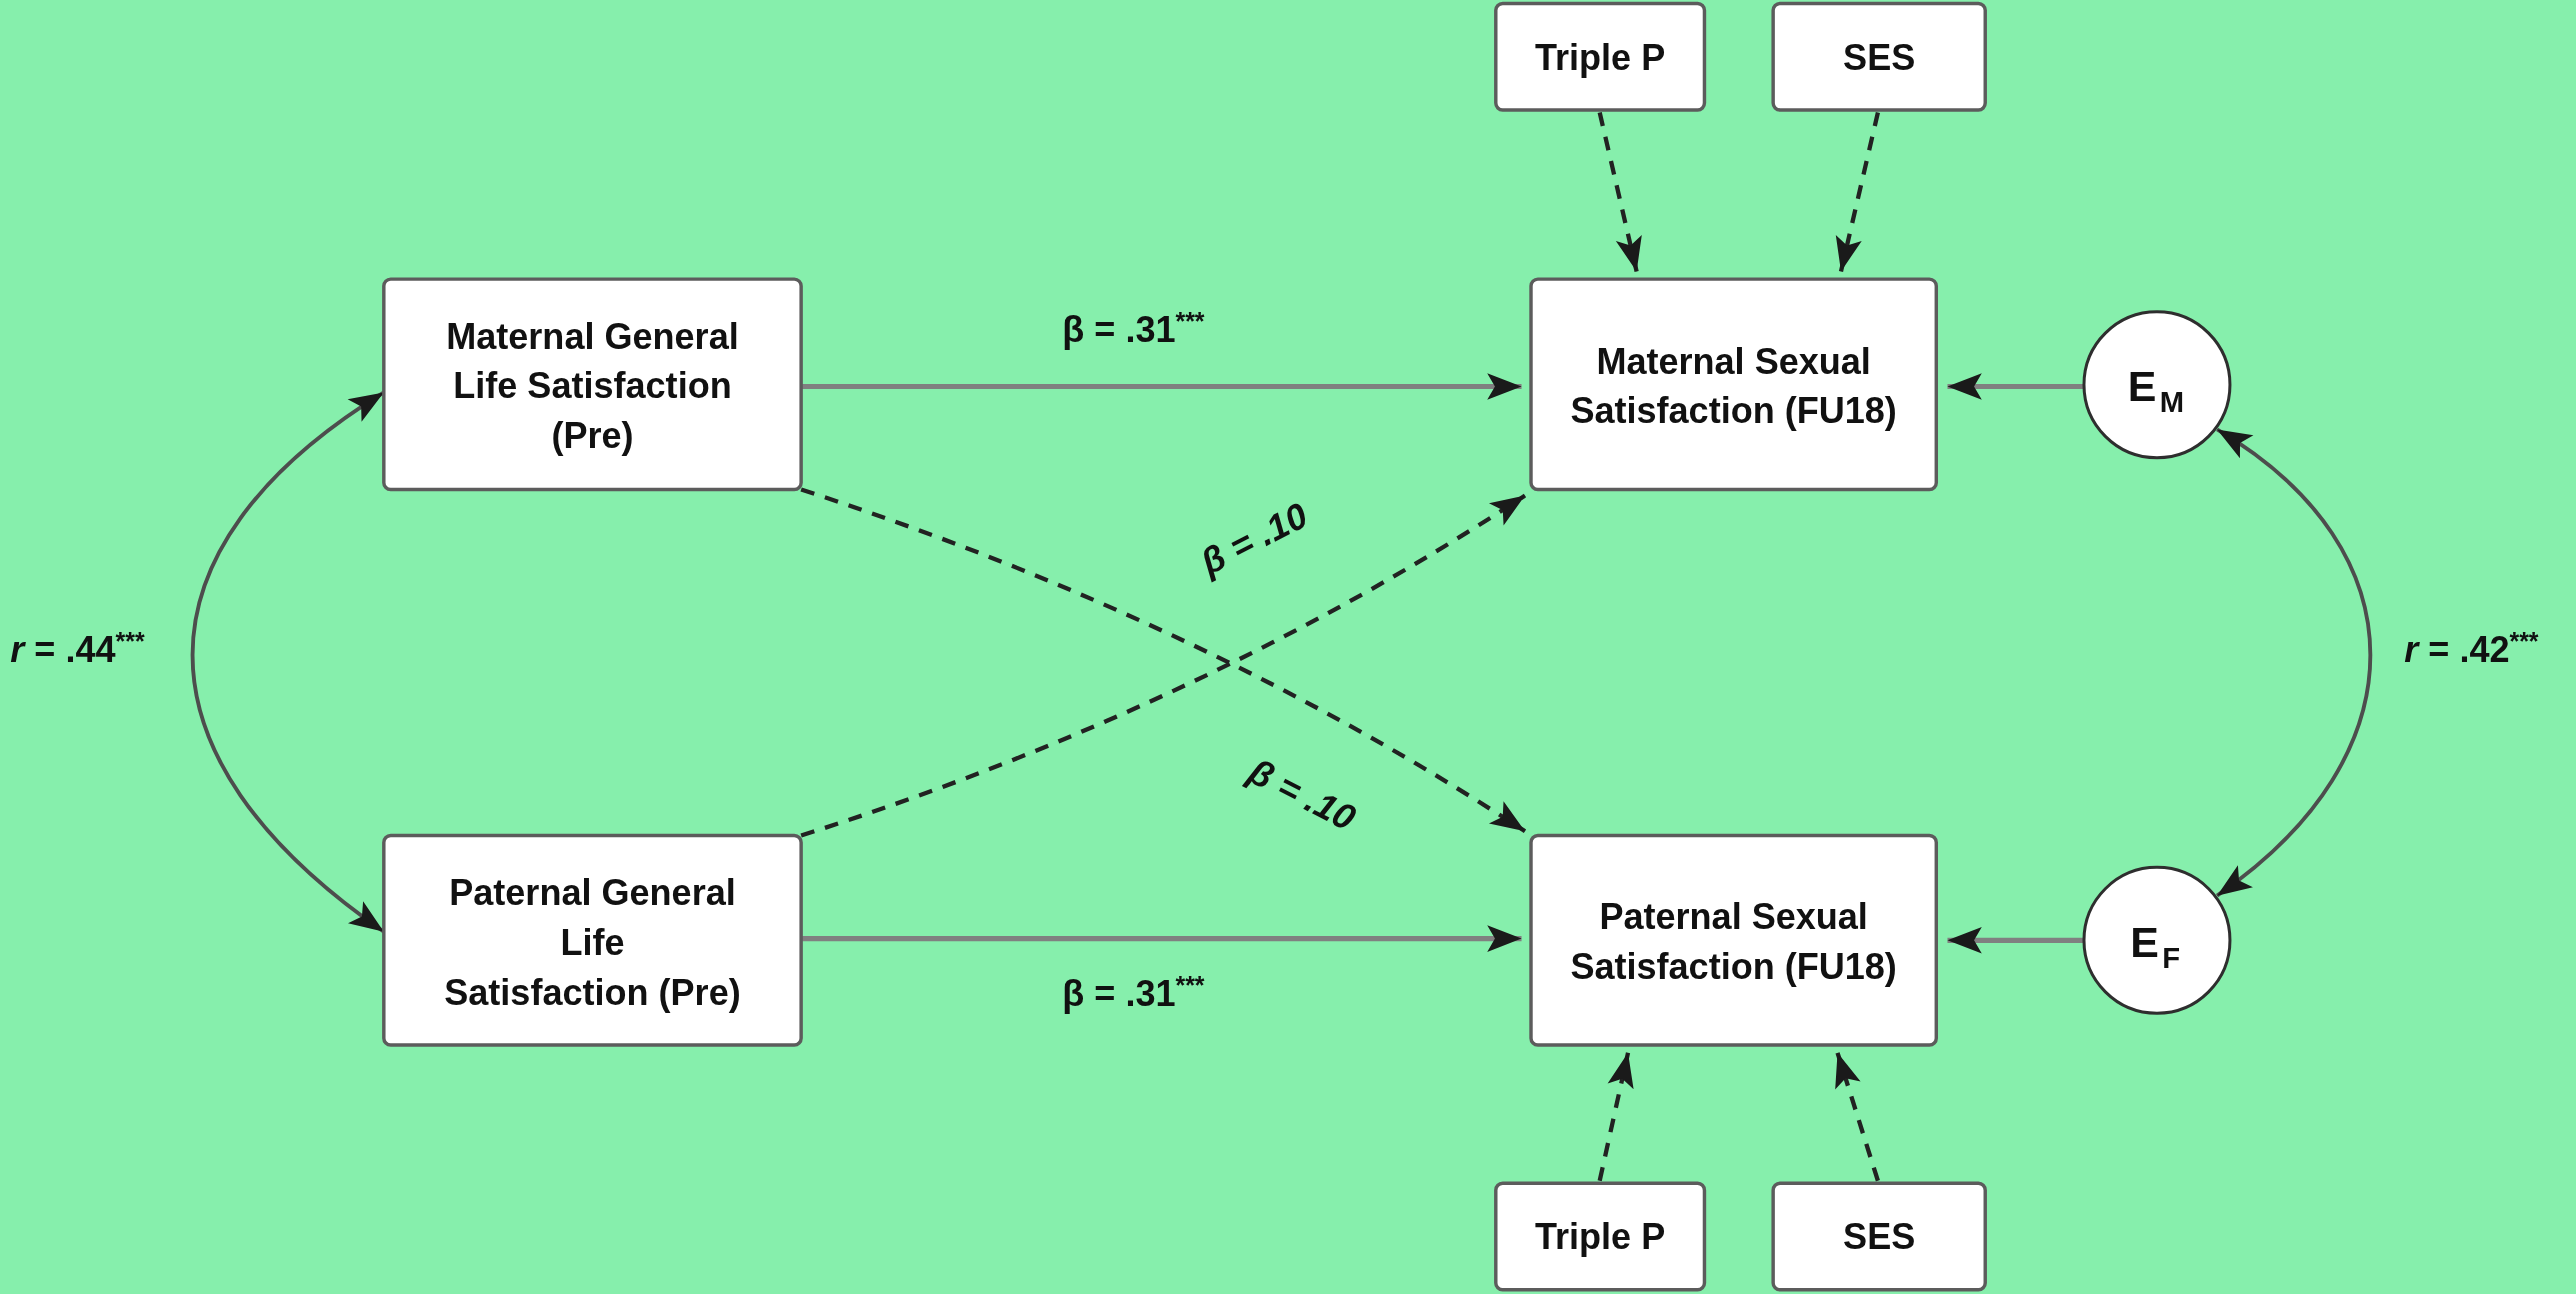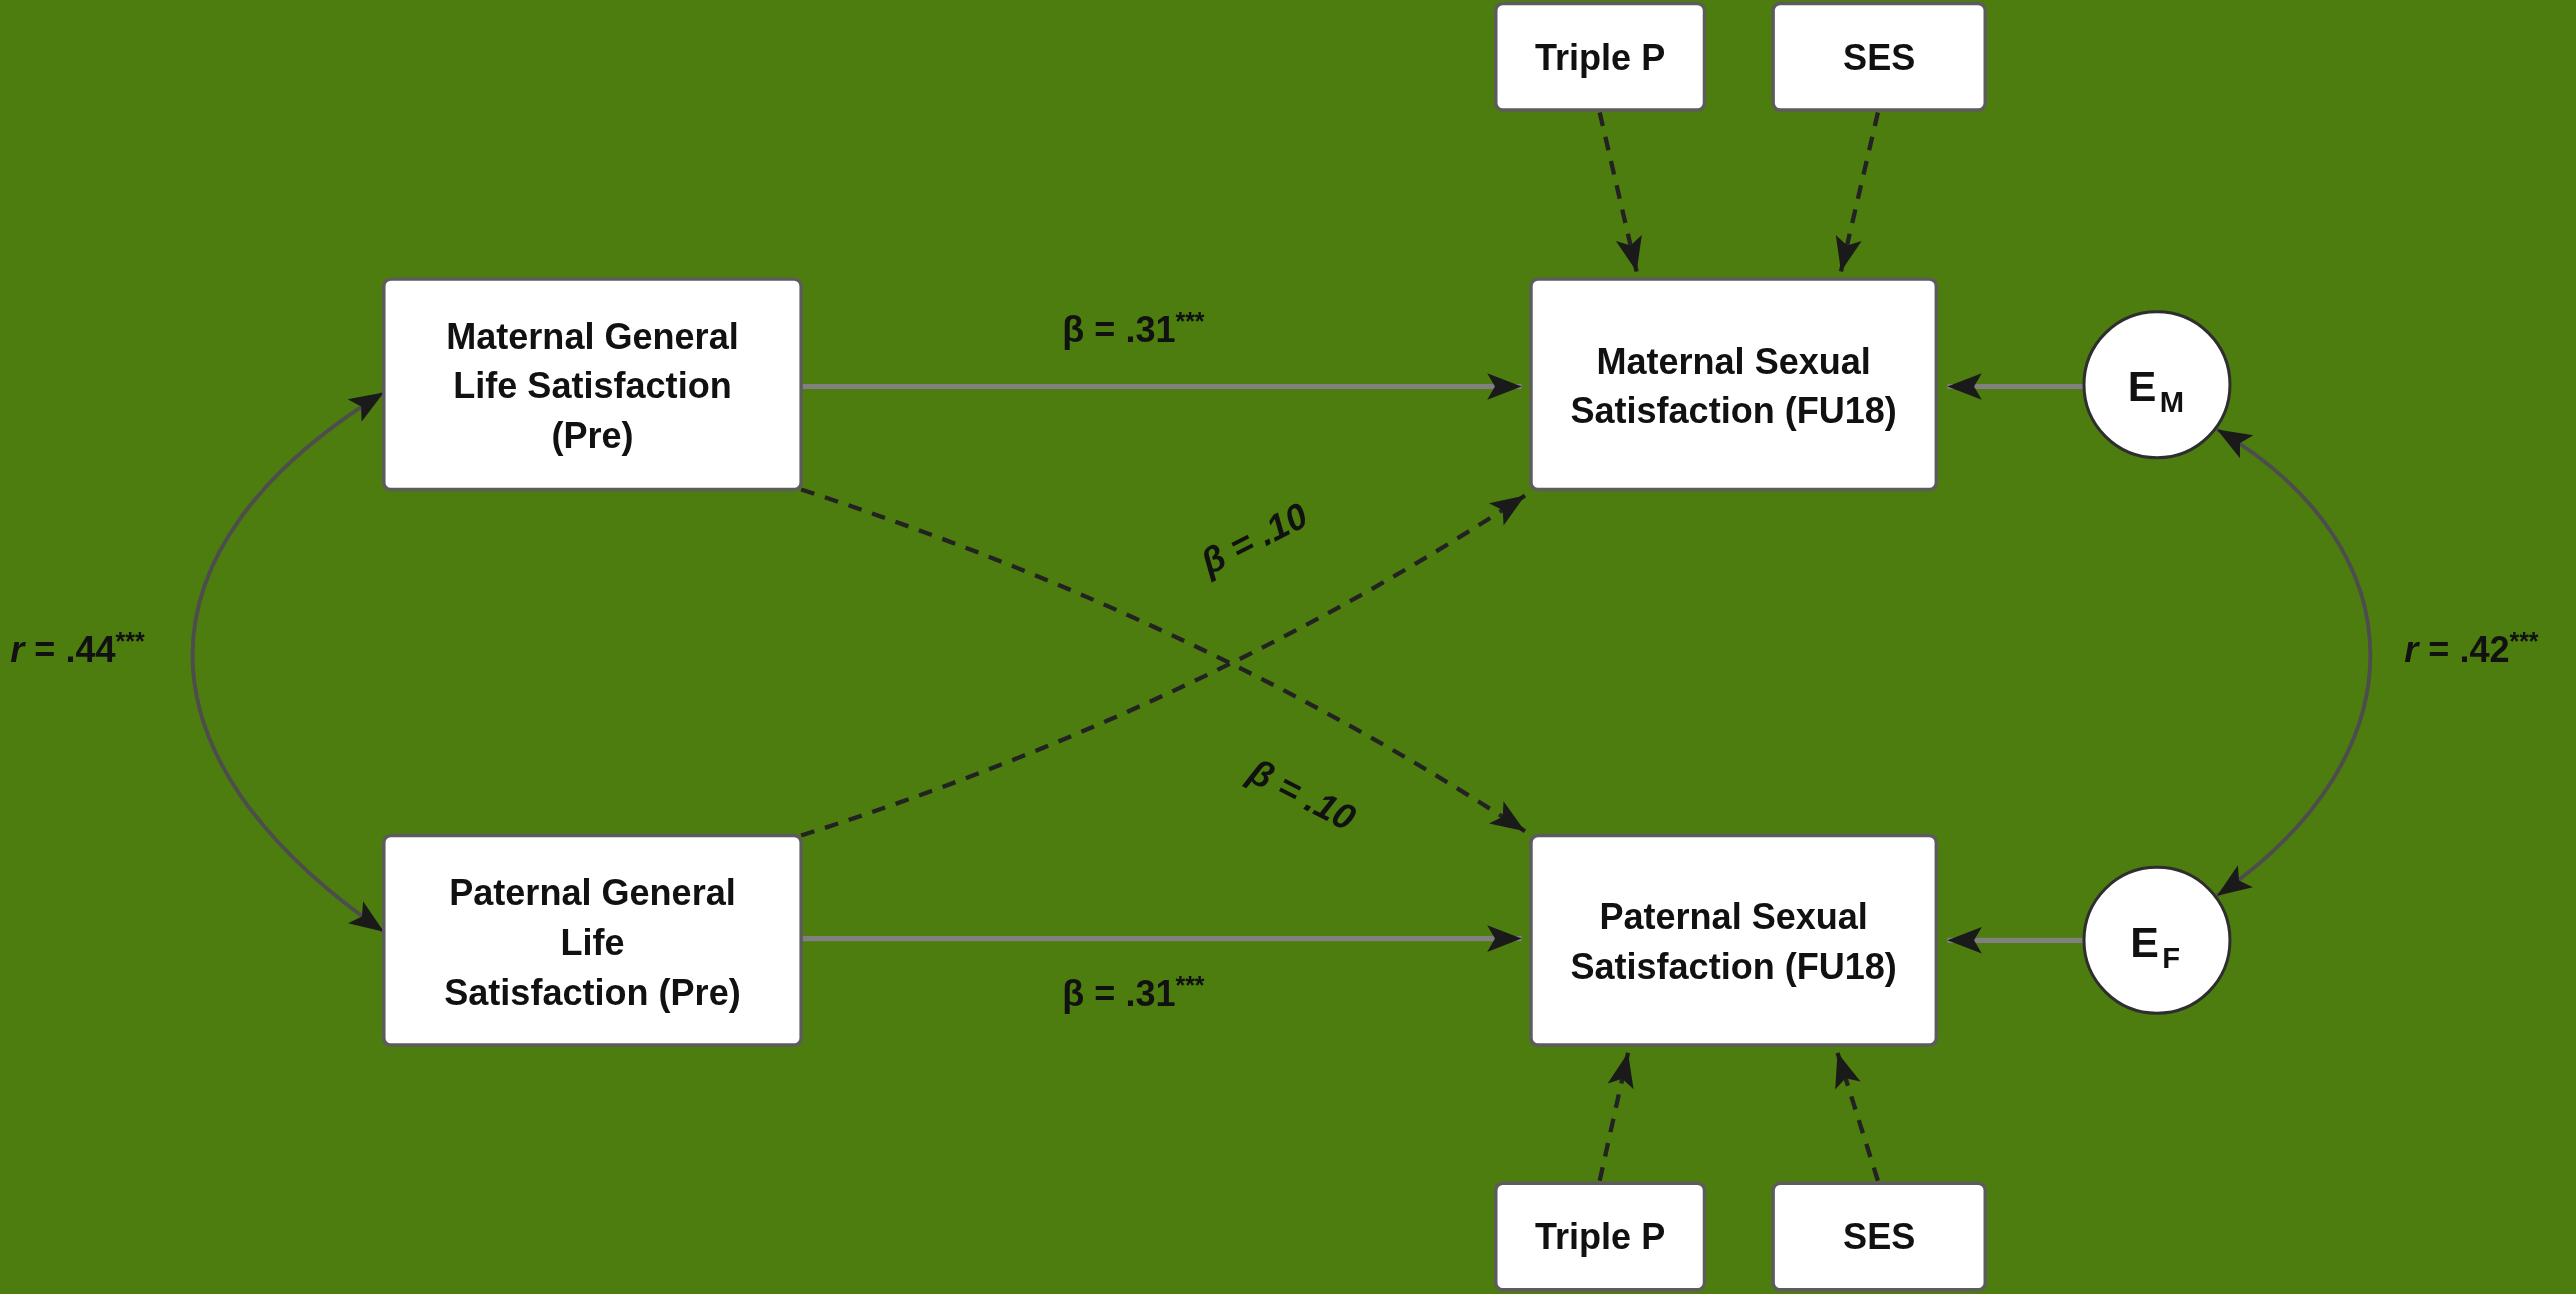--- a/index.html
+++ b/index.html
@@ -1,16 +1,16 @@
 <!DOCTYPE html>
 <html style="font-size:13.7px"><head>
 <meta charset="utf-8">
 <style>
   html,body{margin:0;padding:0;background:#ffffff;}
-  .stage{width:2576px;height:1295px;position:relative;background:#4d7c0f;}
+  .stage{width:2576px;height:1295px;position:relative;background:#86efac;}
   svg{display:block;}
   text{font-family:"Liberation Sans","DejaVu Sans",sans-serif;font-weight:bold;fill:#111111;}
   .box{fill:#ffffff;stroke:#5c5c5c;stroke-width:4;}
   .err-circle{fill:#ffffff;stroke:#2e2e2e;stroke-width:3.5;}
   .solid{stroke:#808080;stroke-width:6;fill:none;}
   .curve{stroke:#4d4d4d;stroke-width:4.5;fill:none;}
   .dash{stroke:#222222;stroke-width:5;stroke-dasharray:16 13;fill:none;}
   .node-label{font-size:42px;}
   .edge-label{font-size:42px;}
   .sig{font-size:29px;}

